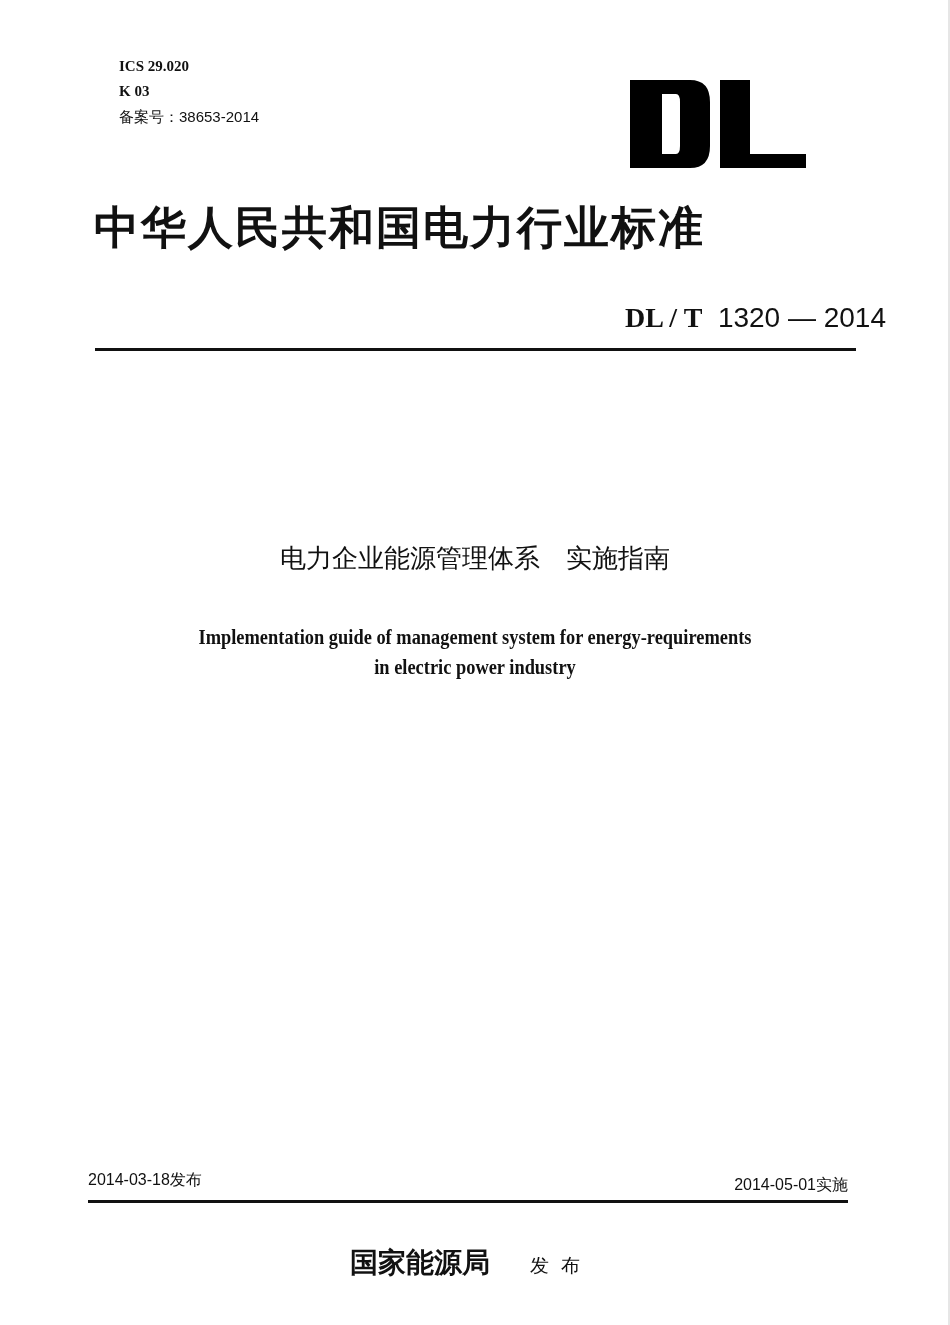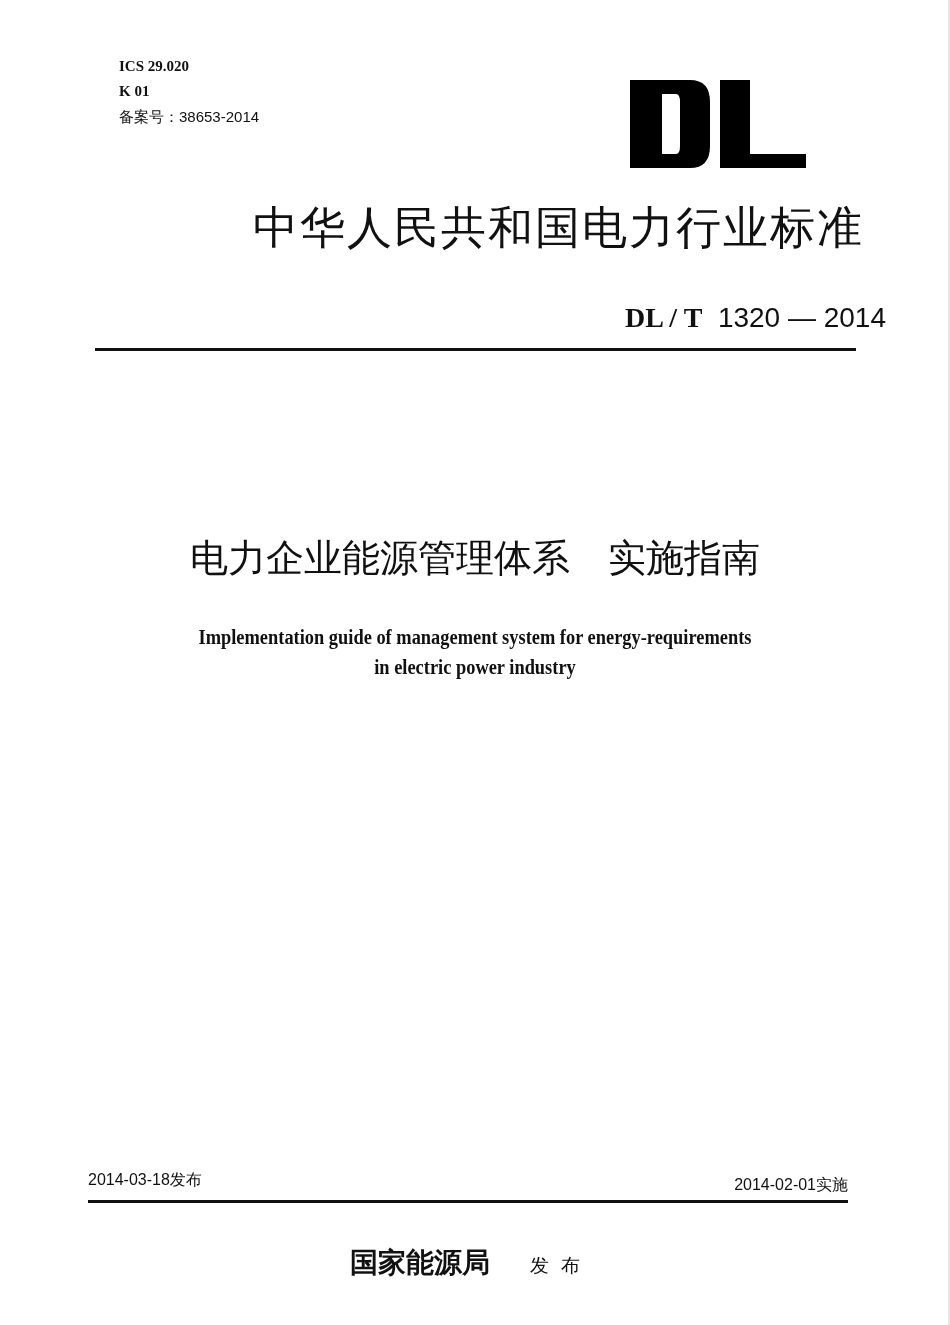--- a/index.html
+++ b/index.html
@@ -1,42 +1,42 @@
 <!DOCTYPE html>
 <html><head>
 <meta charset="utf-8">
 <style>
   html, body { margin:0; padding:0; background:#ffffff; }
   body { width:950px; height:1325px; position:relative; overflow:hidden; color:#111; }
   .page { position:absolute; left:0; top:0; width:948px; height:1325px; background:#fff; border-right:2px solid #e6e6e6; }
   .meta { position:absolute; left:119px; top:48px; font-family:"Liberation Sans", sans-serif; font-size:15px; line-height:25px; color:#111;margin-top:6px; }
   .meta .b { font-family:"Liberation Serif", serif; font-weight:bold; }
   .logo-wrap { position:absolute; left:628px; top:78px; width:180px; height:92px; }
-  .std-title { position:absolute; left:94px; top:198px; width:770px; font-family:"DejaVu Serif", serif; font-weight:normal; font-size:45px; letter-spacing:2px; line-height:60px; white-space:nowrap;text-align:right; }
+  .std-title { position:absolute; left:94px; top:198px; width:770px; font-family:"DejaVu Serif", serif; font-weight:bold; font-size:45px; letter-spacing:2px; line-height:60px; white-space:nowrap; }
   .code { position:absolute; left:625px; top:305px; font-family:"Liberation Sans", sans-serif; font-size:28px; line-height:26px; white-space:nowrap; }
   .code .b { font-family:"Liberation Serif", serif; font-weight:bold; }
   .rule1 { position:absolute; left:95px; top:348px; width:761px; height:3px; background:#111; }
-  .cn-title { position:absolute; left:0; width:950px; top:532px; text-align:center; font-family:"DejaVu Sans", sans-serif; font-size:38px; line-height:52px; white-space:pre; }
+  .cn-title { position:absolute; left:0; width:950px; top:532px; text-align:center; font-family:"DejaVu Sans", sans-serif; font-size:26px; line-height:52px; white-space:pre; }
   .en-title { position:absolute; left:0; width:950px; top:622px; text-align:center; font-family:"Liberation Serif", serif; font-weight:bold; font-size:20px; line-height:30px; transform:scaleX(0.92); transform-origin:center; }
   .dates { position:absolute; left:88px; top:1170px; width:760px; height:30px; font-family:"Liberation Sans", sans-serif; font-size:16px; }
   .dates .l { position:absolute; left:0; top:0; }
   .dates .r { position:absolute; right:0; top:5px; }
   .rule2 { position:absolute; left:88px; top:1200px; width:760px; height:3px; background:#111; }
   .issuer { position:absolute; left:0; width:942px; top:1243px; text-align:center; font-family:"DejaVu Serif", serif; font-size:28px; line-height:40px; white-space:nowrap; }
   .issuer .name { font-weight:bold; }
   .issuer .act { font-family:"DejaVu Sans", sans-serif; font-size:19px; margin-left:40px; letter-spacing:12px; }
 </style>
 </head>
 <body>
 
 <div class="page">
 
   <div class="meta">
     <div class="b">ICS 29.020</div>
-    <div class="b">K 01</div>
+    <div class="b">K 03</div>
     <div>备案号：38653-2014</div>
   </div>
 
   <div class="logo-wrap">
     <svg width="180" height="92" viewBox="0 0 180 92">
       <path d="M2 2 H62 Q82 2 82 24 V68 Q82 90 62 90 H2 Z M34 16 V76 H48 Q52 76 52 68 V24 Q52 16 48 16 Z" fill="#000" fill-rule="evenodd"></path>
       <path d="M92 2 H122 V76 H178 V90 H92 Z" fill="#000"></path>
     </svg>
   </div>
 
@@ -50,21 +50,21 @@
 
   <div class="cn-title">电力企业能源管理体系　实施指南</div>
 
   <div class="en-title">
     <div>Implementation guide of management system for energy-requirements</div>
     <div>in electric power industry</div>
   </div>
 
   <div class="dates">
     <span class="l">2014-03-18发布</span>
-    <span class="r">2014-02-01实施</span>
+    <span class="r">2014-05-01实施</span>
   </div>
 
   <div class="rule2"></div>
 
   <div class="issuer">
     <span class="name">国家能源局</span><span class="act">发布</span>
   </div>
 
 </div>
 

